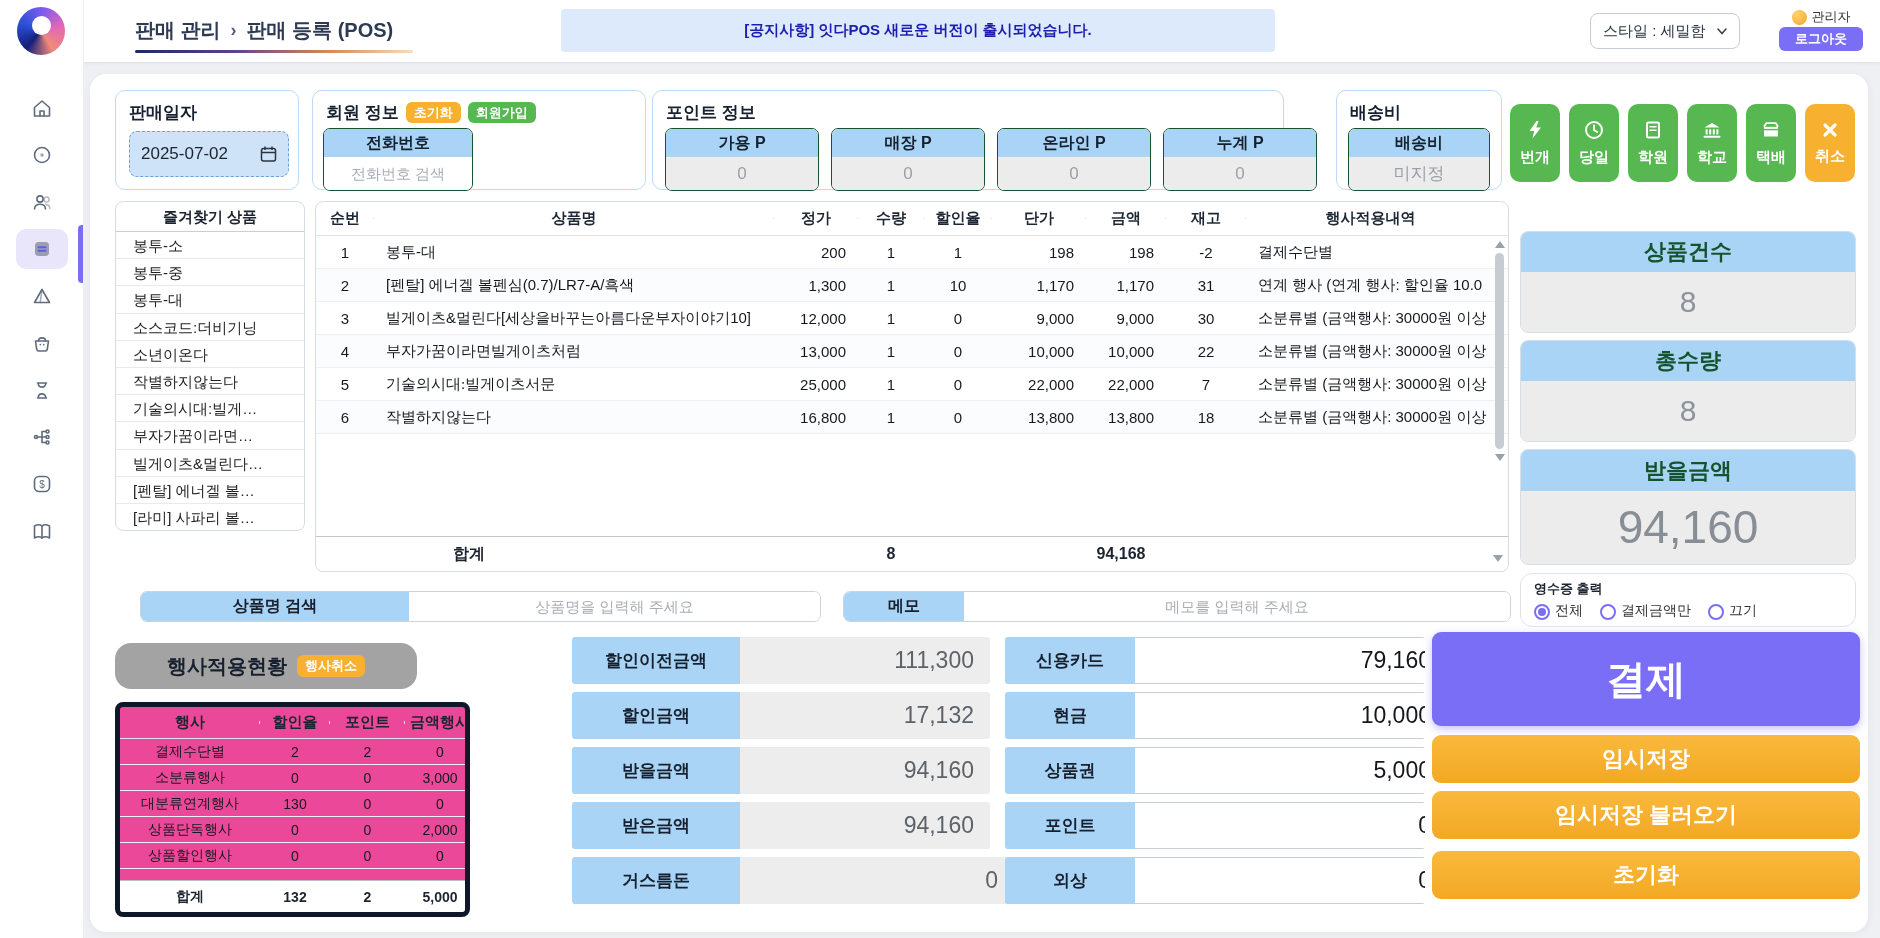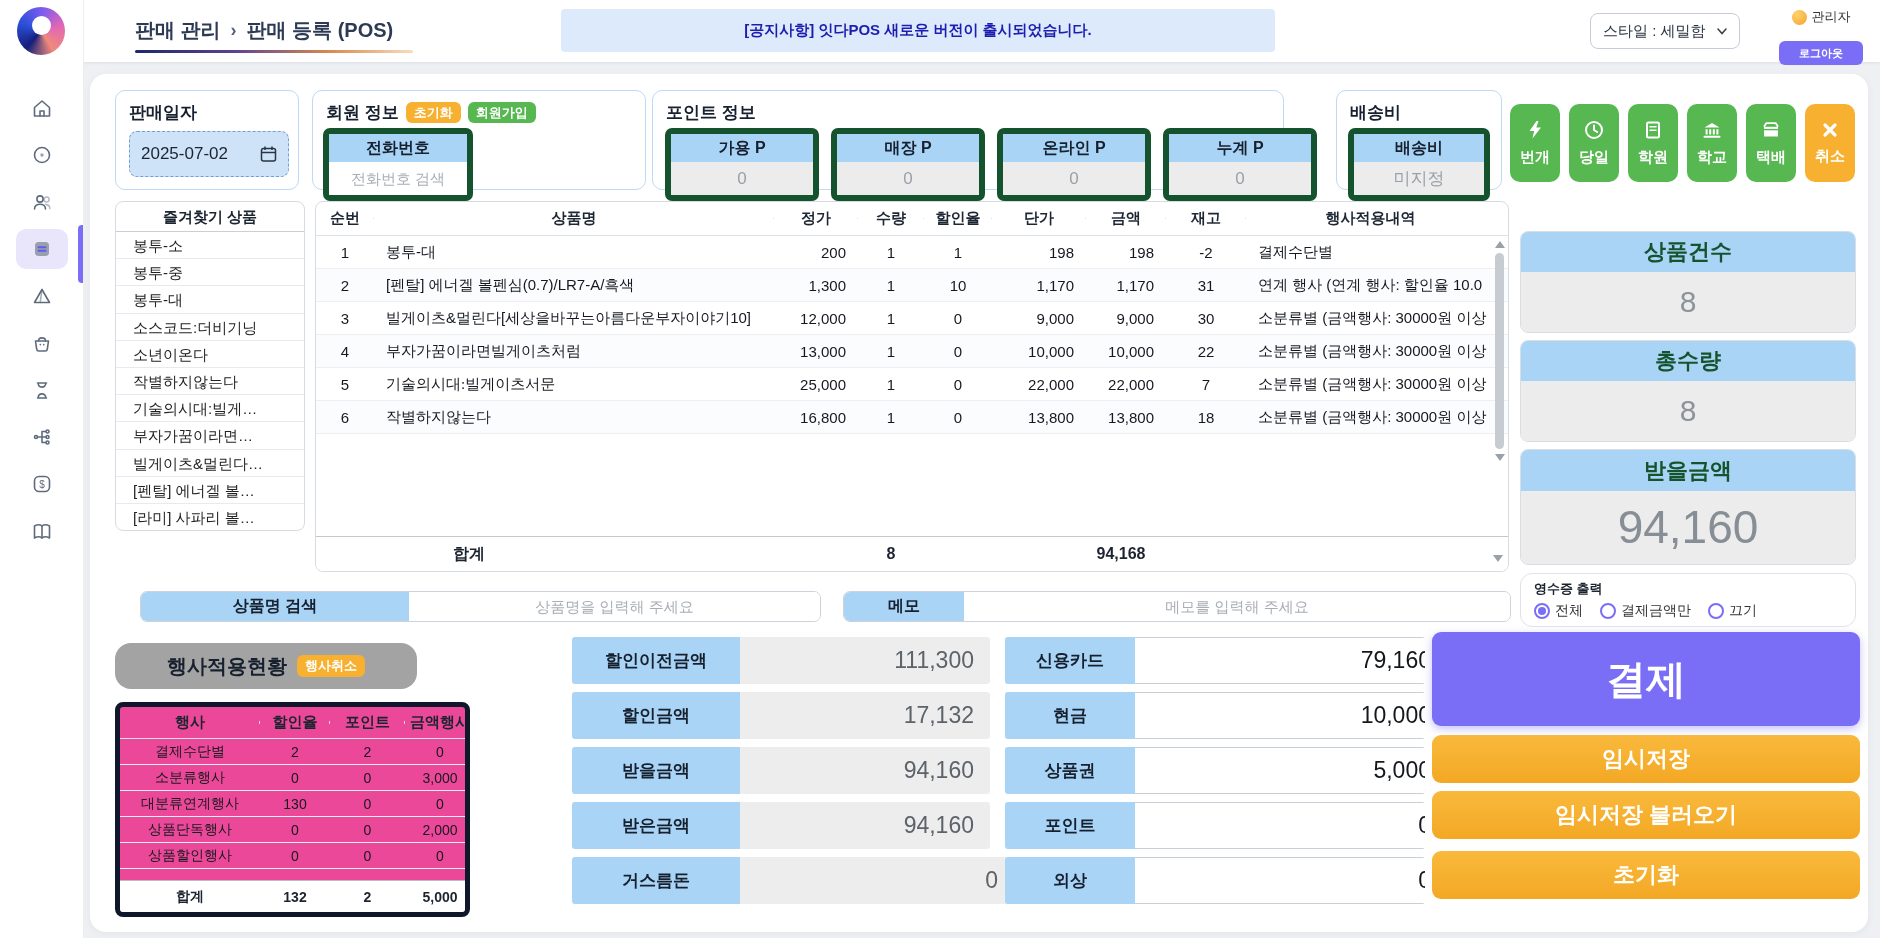--- a/index.html
+++ b/index.html
@@ -12,22 +12,22 @@
 .bc-sep{color:#51607e;font-size:18px}
 .bc-underline{position:absolute;left:135px;top:50px;width:278px;height:3px;border-radius:2px;
   background:linear-gradient(90deg,#1b2a6b 0%,#5c3f92 35%,#d98a4e 70%,#f7dcc0 100%)}
 .notice{position:absolute;left:561px;top:9px;width:714px;height:43px;background:#ddeafb;border-radius:4px;
   display:flex;align-items:center;justify-content:center;font-size:15px;font-weight:bold;color:#1d1db0}
 .style-select{position:absolute;left:1590px;top:13px;width:150px;height:36px;border:1px solid #c6ccd5;border-radius:8px;
   background:#fff;display:flex;align-items:center;justify-content:space-between;padding:0 12px;font-size:15px;color:#2b3442;cursor:pointer}
 .admin-box{position:absolute;left:1778px;top:8px;width:86px;text-align:center}
 .admin-row{display:flex;align-items:center;justify-content:center;gap:5px;font-size:13px;color:#333;height:18px}
 .smiley{width:15px;height:15px;border-radius:50%;background:radial-gradient(circle at 35% 30%,#ffd36b,#f5a12e);display:inline-block}
-.logout-btn{margin-top:15px;width:84px;height:24px;background:#7b6ef6;color:#fff;border:none;border-radius:6px;
-  font-size:11px;font-weight:bold;font-family:inherit;cursor:pointer}
+.logout-btn{margin-top:1px;width:84px;height:24px;background:#7b6ef6;color:#fff;border:none;border-radius:6px;
+  font-size:13px;font-weight:bold;font-family:inherit;cursor:pointer}
 
 .sidebar{position:absolute;left:0;top:0;width:84px;height:100%;background:#fff;border-right:1px solid #eceef2;z-index:3}
 .logo{position:absolute;left:17px;top:7px;width:48px;height:48px;border-radius:50%;
   background:conic-gradient(from 220deg,#141e7a,#2b50d8,#7c5cf0,#e267b5,#f08a7a,#141e7a)}
 .logo::after{content:'';position:absolute;left:15px;top:9px;width:19px;height:19px;border-radius:50%;background:#fff}
 .nav{position:absolute;left:0;top:88px;width:84px;display:flex;flex-direction:column;align-items:center;gap:7px}
 .nav-item{width:52px;height:40px;display:flex;align-items:center;justify-content:center;border-radius:10px;cursor:pointer}
 .nav-item.active{background:#e9e6fc}
 .active-bar{position:absolute;right:0;top:225px;width:5px;height:58px;background:#7b6ef6;border-radius:4px 0 0 4px}
 
@@ -35,21 +35,21 @@
   box-shadow:0 2px 10px rgba(30,40,80,.05)}
 
 .panel{position:absolute;background:#fff;border:1.5px solid #bedaf6;border-radius:10px}
 .p-title{font-size:17px;font-weight:bold;color:#16202e;padding:10px 13px 0;display:flex;align-items:center;gap:7px;white-space:nowrap}
 .badge{font-size:13px;font-weight:bold;color:#fff;border-radius:6px;padding:3px 8px;line-height:1.2;border:none;cursor:pointer;font-family:inherit}
 .badge.orange{background:#f7b02f}
 .badge.green{background:#57b750}
 .datebox{position:absolute;left:13px;top:40px;width:160px;height:46px;background:#cfe3f8;border:1px dashed #6f9fd8;border-radius:8px;
   display:flex;align-items:center;justify-content:space-between;padding:0 11px;font-size:17px;color:#1c2430;cursor:pointer}
 .fields{position:absolute;left:10px;top:37px;display:flex;gap:12px}
-.field{border-radius:7px;overflow:hidden;border:6px solid #14532d;display:flex;flex-direction:column;background:#fff}
+.field{border-radius:7px;overflow:hidden;border:1px solid #14532d;display:flex;flex-direction:column;background:#fff}
 .mfield{width:150px}.pfield{width:154px}.sfield{width:142px}
 .field-h{background:#a9d4f6;font-weight:bold;font-size:16px;color:#16202e;text-align:center;height:28px;line-height:28px}
 .field-input{border:none;outline:none;height:33px;text-align:center;font-size:15px;font-family:inherit;color:#333;width:100%}
 .field-v{height:33px;line-height:33px;text-align:center;font-size:17px;color:#9aa0a6;background:#ececec}
 ::placeholder{color:#a9aeb5}
 .quick{position:absolute;left:1510px;top:104px;display:flex;gap:9px}
 .qbtn{width:50px;height:78px;border:none;border-radius:10px;background:#57b750;color:#fff;cursor:pointer;
   display:flex;flex-direction:column;align-items:center;justify-content:center;gap:8px;font-weight:bold;font-size:15px;font-family:inherit}
 .qbtn.orange{background:#f7b02f}
 
@@ -80,21 +80,21 @@
 .sg-label{background:#a9d4f6;font-weight:bold;font-size:16px;color:#16202e;display:flex;align-items:center;justify-content:center;flex:none}
 .sg-input{border:none;outline:none;flex:1;text-align:center;font-size:15px;font-family:inherit;color:#333}
 
 .sumcard{position:absolute;left:1520px;width:336px;border-radius:8px;overflow:hidden;border:1px solid #d9dee5}
 .sum-h{background:#a9d4f6;font-weight:bold;font-size:22px;color:#14532d;text-align:center}
 .sum-v{background:#ececec;color:#8d939b;text-align:center;font-size:30px}
 .sum-v.big{font-size:46px;color:#888e96}
 .receipt{position:absolute;left:1520px;top:573px;width:336px;height:54px;border:1px solid #dfe3e9;border-radius:12px;background:#fff;padding:6px 13px}
 .r-title{font-size:13px;font-weight:bold;color:#1c2430}
 .r-opts{display:flex;gap:17px;margin-top:4px;align-items:center}
-.r-opt{display:flex;align-items:center;gap:5px;cursor:pointer}
+.r-opt{display:flex;align-items:flex-end;gap:5px;cursor:pointer}
 .radio{width:16px;height:16px;border:2px solid #7b6ef6;border-radius:50%;flex:none;background:#fff}
 .radio.sel::after{content:'';display:block;width:8px;height:8px;margin:2px;border-radius:50%;background:#7b6ef6}
 .r-lbl{font-size:14px;color:#333}
 
 .promo-h{position:absolute;left:115px;top:643px;width:302px;height:46px;background:#a3a3a3;border-radius:16px;
   display:flex;align-items:center;justify-content:center;gap:10px;font-size:20px;font-weight:bold;color:#16202e}
 .ptable{position:absolute;left:115px;top:702px;width:355px;height:215px;border:5px solid #0f172a;border-radius:8px;background:#ec4899;overflow:hidden}
 .phead{display:flex;height:32px;align-items:center;border-bottom:1px solid #dfe3e8}
 .pth{font-weight:bold;font-size:15px;text-align:center;position:relative;flex:none}
 .pth:not(:last-child)::after{content:'';position:absolute;right:0;top:8px;bottom:8px;width:1px;background:#d8dce2}

